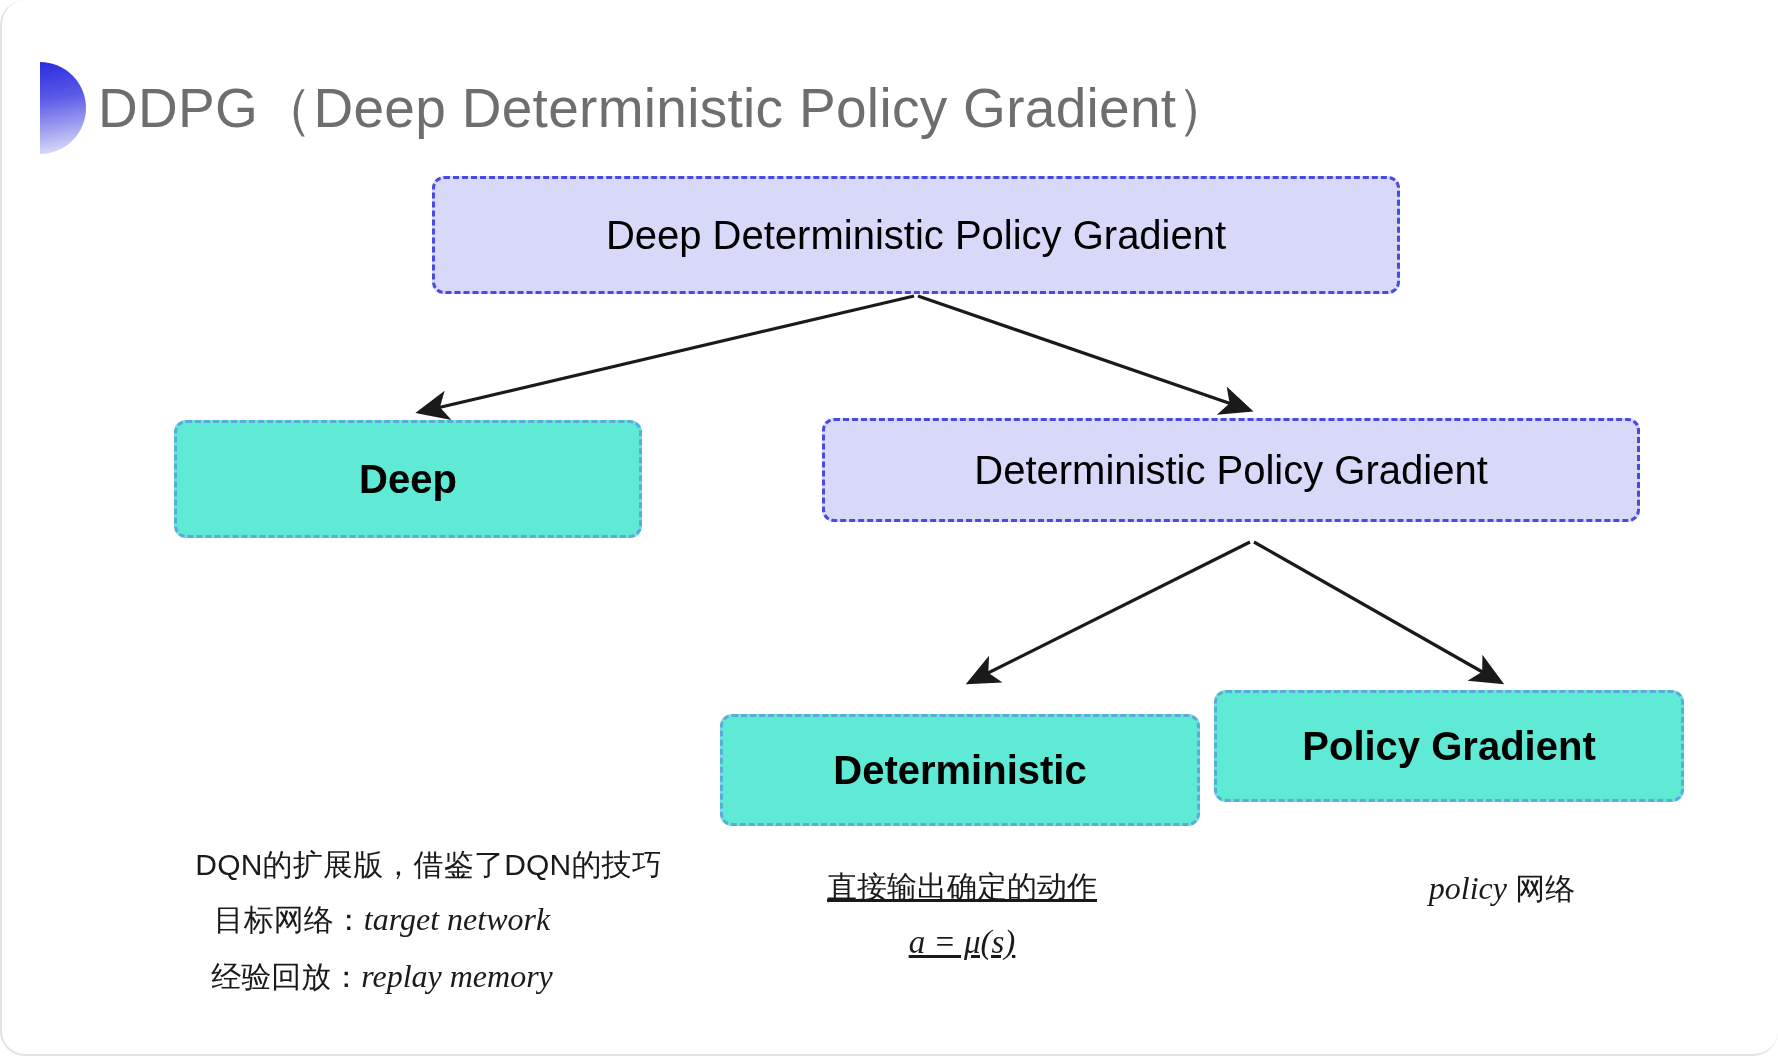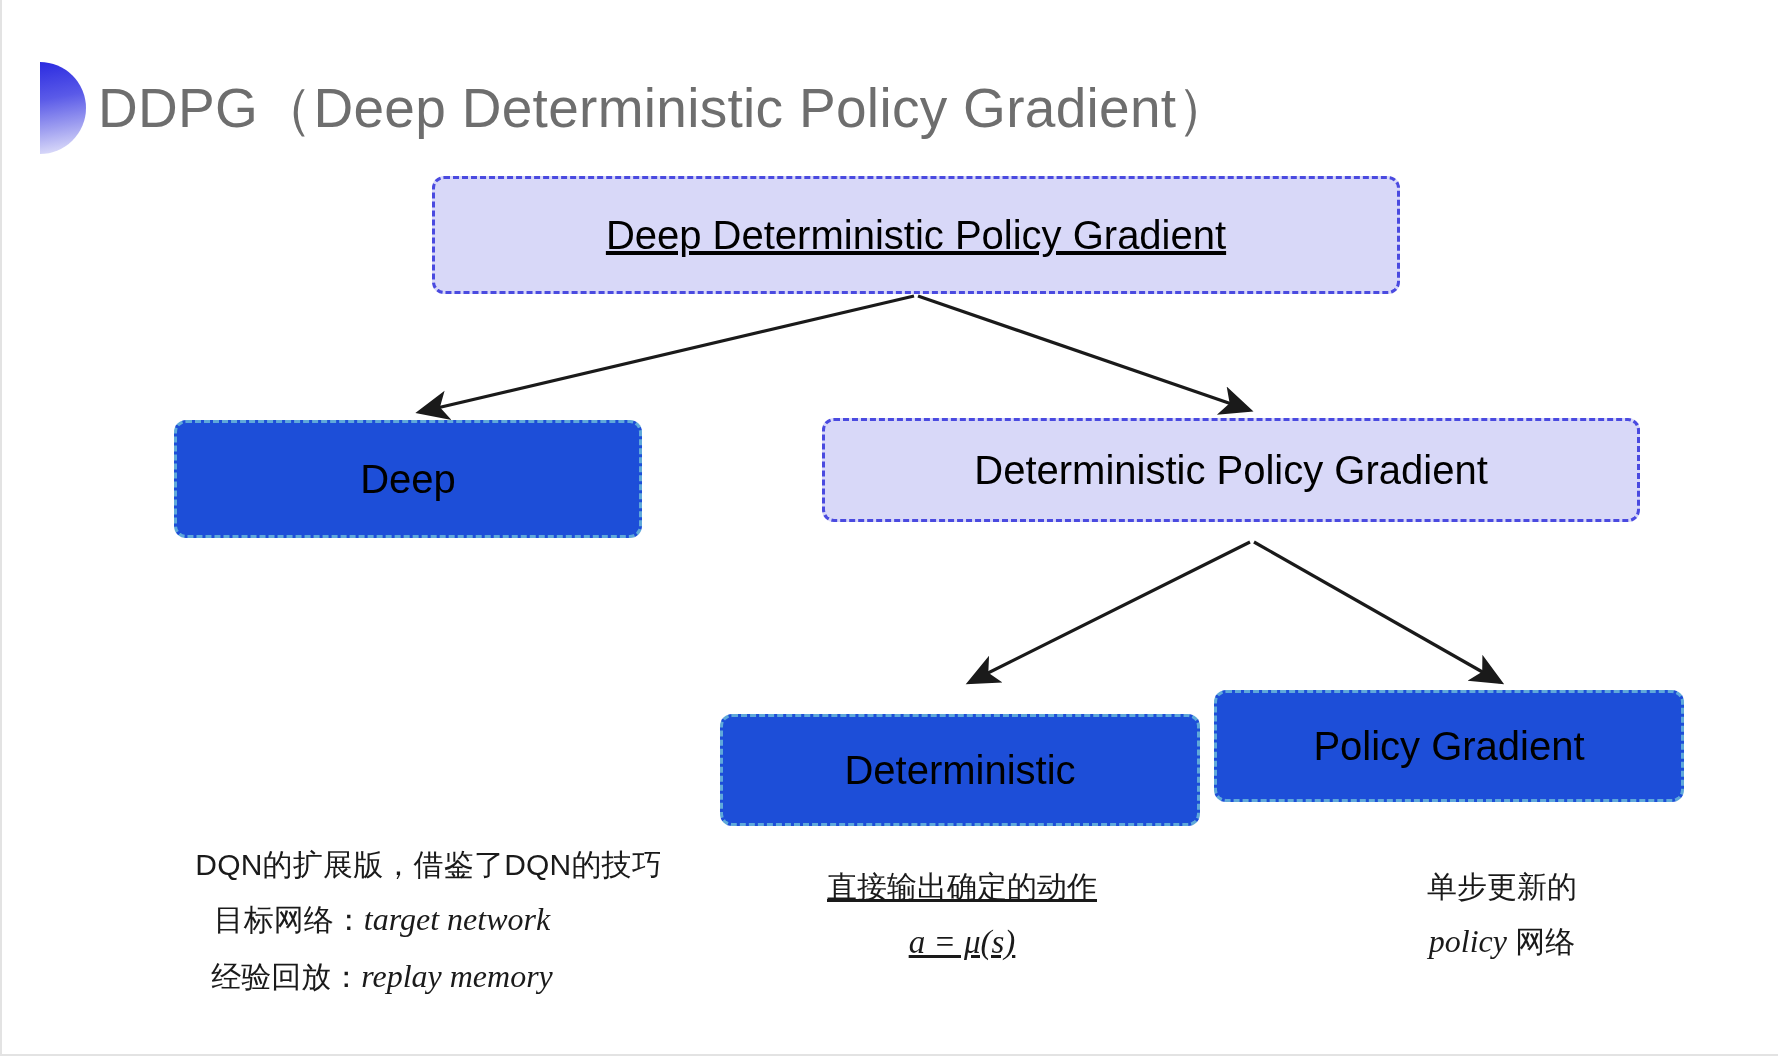--- a/index.html
+++ b/index.html
@@ -12,20 +12,21 @@
   }
   #slide {
     position: relative;
     width: 1778px;
     height: 1056px;
     background: #ffffff;
     border-left: 2px solid #e3e3e3;
     border-bottom: 2px solid #e3e3e3;
     box-sizing: border-box;
     overflow: hidden;
+    border-radius: 25px;
   }
 
   
   #title-bullet {
     position: absolute;
     left: 38px;
     top: 62px;
     width: 46px;
     height: 92px;
     border-radius: 0 46px 46px 0;
@@ -52,25 +53,26 @@
     justify-content: center;
     text-align: center;
     color: #000000;
     line-height: 1.15;
   }
   .node.purple {
     background: #d8d8f8;
     border: 3px dashed #4a4ae0;
   }
   .node.cyan {
-    background: #1d4ed8;
+    background: #5eead4;
     border: 3px dashed #5fa9da;
+    font-weight: bold;
   }
 
-  #node-root   { left: 430px; top: 176px; width: 968px; height: 118px; font-size: 40px; text-decoration: underline; }
+  #node-root   { left: 430px; top: 176px; width: 968px; height: 118px; font-size: 40px; }
   #node-deep   { left: 172px; top: 420px; width: 468px; height: 118px; font-size: 40px; }
   #node-dpg    { left: 820px; top: 418px; width: 818px; height: 104px; font-size: 40px; }
   #node-det    { left: 718px; top: 690px; width: 480px; height: 112px; font-size: 40px; margin-top: 24px; }
   #node-pg     { left: 1212px; top: 690px; width: 470px; height: 112px; font-size: 40px; }
 
   
   #arrows {
     position: absolute;
     left: 0;
     top: 0;
@@ -143,17 +145,16 @@
     <div class="row"><span>目标网络：</span><span class="mi">target network</span></div>
     <div class="row"><span>经验回放：</span><span class="mi">replay memory</span></div>
   </div>
 
   <div class="caption" id="caption-mid">
     <div>直接输出确定的动作</div>
     <div class="formula">a = μ(s)</div>
   </div>
 
   <div class="caption" id="caption-right">
-    <div>单步更新的</div>
     <div><span class="mi">policy</span><span> 网络</span></div>
   </div>
 
 </div>
 
 </body></html>

